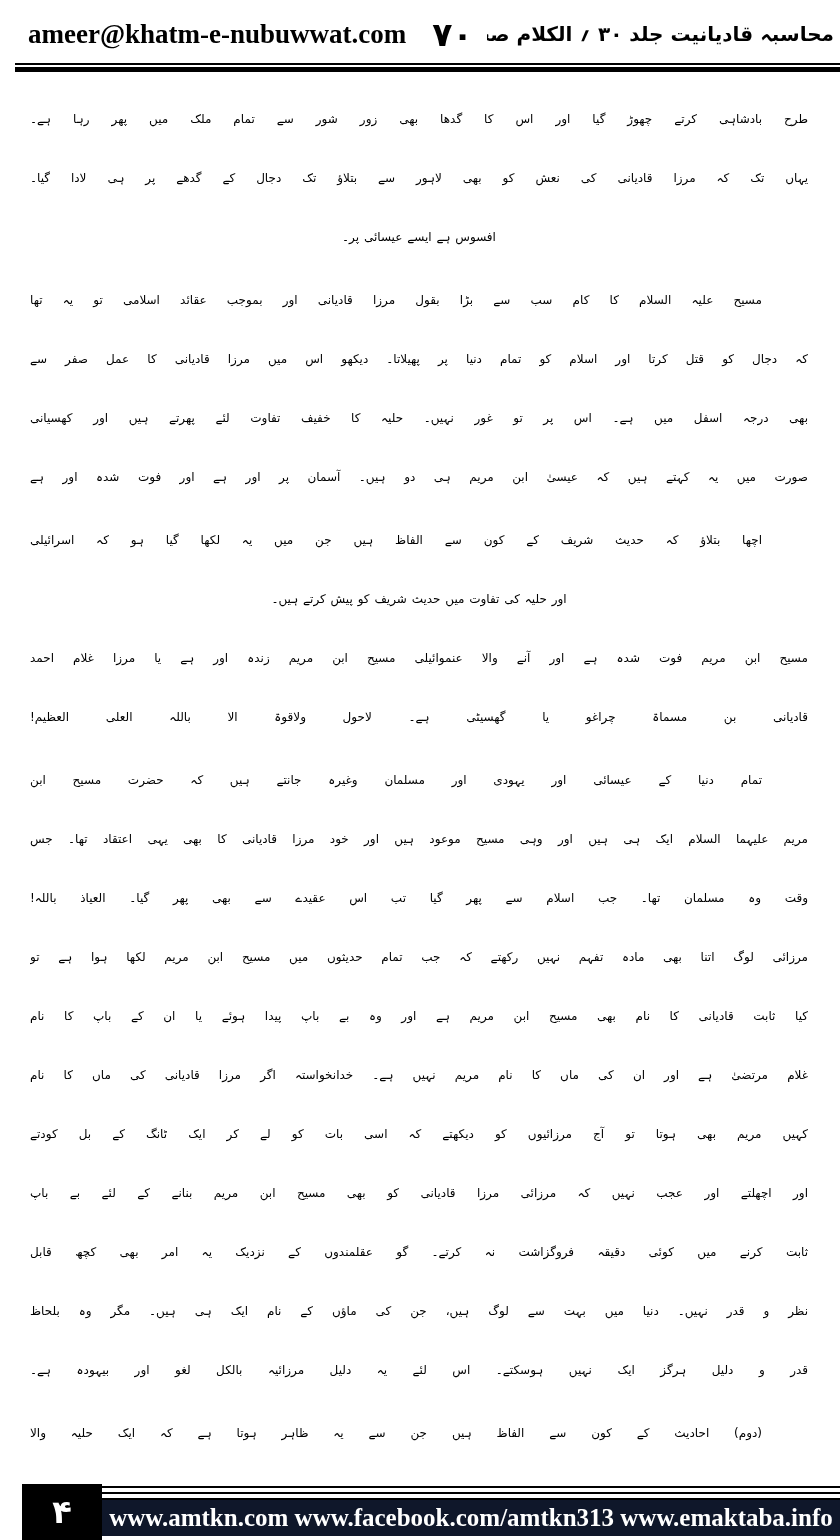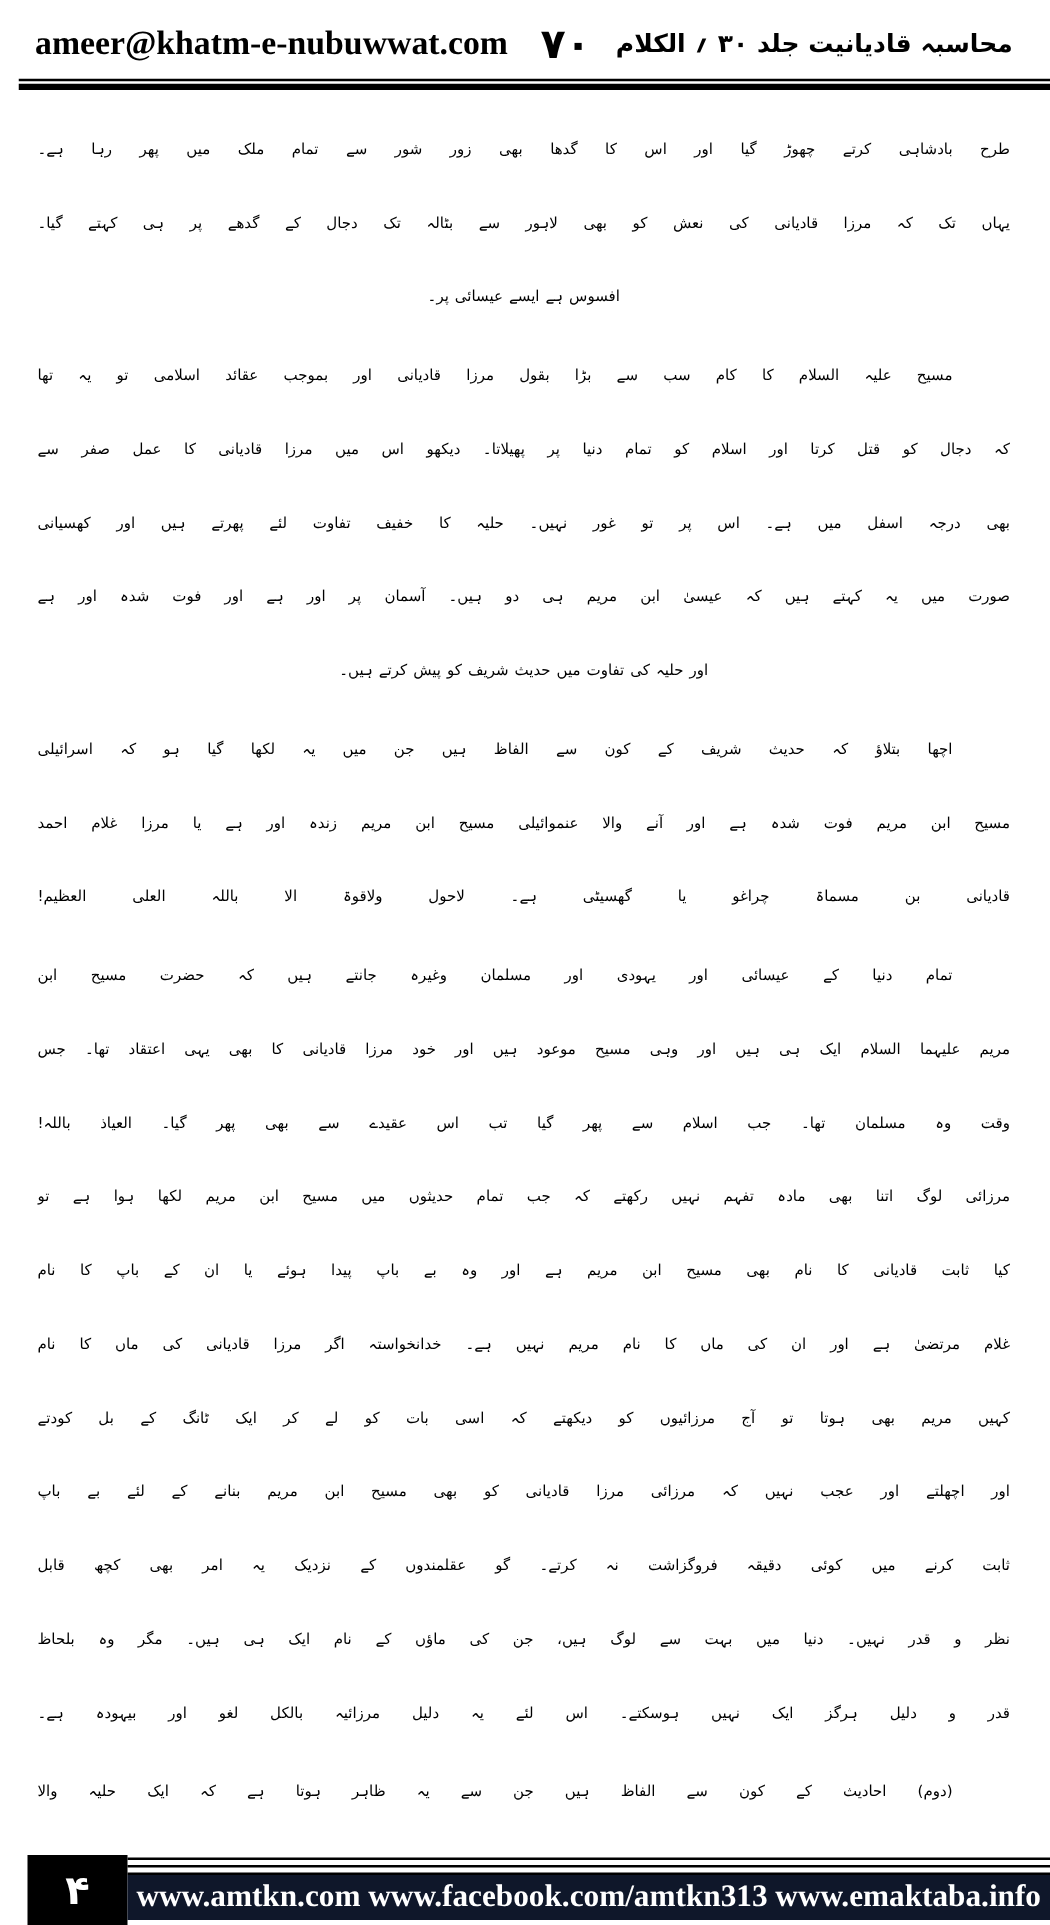--- a/index.html
+++ b/index.html
@@ -12,21 +12,21 @@
     font-family: "DejaVu Sans", sans-serif;
     color: #000;
   }
   
   .header {
     position: absolute;
     top: 6px; left: 0; right: 0;
     height: 56px;
     display: flex;
     align-items: center;
-    padding: 0 30px 0 28px;
+    padding: 0 6px 0 28px;
     box-sizing: border-box;
   }
   .header-email {
     font-family: "Liberation Serif", serif;
     font-weight: bold;
     font-size: 27px;
     letter-spacing: 0px;
     white-space: nowrap;
     direction: ltr;
   }
@@ -136,28 +136,28 @@
 
 <div class="header">
   <span class="header-email">ameer@khatm-e-nubuwwat.com</span>
   <span class="header-pagenum">۷۰</span>
   <span class="header-title">محاسبہ قادیانیت جلد ۳۰ ؍ الکلام صحیح فی حیات المسیح</span>
 </div>
 <div class="header-rule"></div>
 
 <div class="page-body">
   <div class="line full">طرح بادشاہی کرتے چھوڑ گیا اور اس کا گدھا بھی زور شور سے تمام ملک میں پھر رہا ہے۔</div>
-  <div class="line full">یہاں تک کہ مرزا قادیانی کی نعش کو بھی لاہور سے بٹالہ تک دجال کے گدھے پر ہی کہتے گیا۔</div>
+  <div class="line full">یہاں تک کہ مرزا قادیانی کی نعش کو بھی لاہور سے بتلاؤ تک دجال کے گدھے پر ہی لادا گیا۔</div>
   <div class="line center">افسوس ہے ایسے عیسائی پر۔</div>
   <div class="line full indent">مسیح علیہ السلام کا کام سب سے بڑا بقول مرزا قادیانی اور بموجب عقائد اسلامی تو یہ تھا</div>
   <div class="line full">کہ دجال کو قتل کرتا اور اسلام کو تمام دنیا پر پھیلاتا۔ دیکھو اس میں مرزا قادیانی کا عمل صفر سے</div>
   <div class="line full">بھی درجہ اسفل میں ہے۔ اس پر تو غور نہیں۔ حلیہ کا خفیف تفاوت لئے پھرتے ہیں اور کھسیانی</div>
   <div class="line full">صورت میں یہ کہتے ہیں کہ عیسیٰ ابن مریم ہی دو ہیں۔ آسمان پر اور ہے اور فوت شدہ اور ہے</div>
+  <div class="line full indent">اچھا بتلاؤ کہ حدیث شریف کے کون سے الفاظ ہیں جن میں یہ لکھا گیا ہو کہ اسرائیلی</div>
   <div class="line center">اور حلیہ کی تفاوت میں حدیث شریف کو پیش کرتے ہیں۔</div>
-  <div class="line full indent">اچھا بتلاؤ کہ حدیث شریف کے کون سے الفاظ ہیں جن میں یہ لکھا گیا ہو کہ اسرائیلی</div>
   <div class="line full">مسیح ابن مریم فوت شدہ ہے اور آنے والا عنموائیلی مسیح ابن مریم زندہ اور ہے یا مرزا غلام احمد</div>
   <div class="line full">
     <span>قادیانی بن مسماۃ چراغو یا گھسیٹی ہے۔ </span><span class="bold-arabic">لاحول ولاقوۃ الا باللہ العلی العظیم!</span>
   </div>
   <div class="line full indent">تمام دنیا کے عیسائی اور یہودی اور مسلمان وغیرہ جانتے ہیں کہ حضرت مسیح ابن</div>
   <div class="line full">مریم علیہما السلام ایک ہی ہیں اور وہی مسیح موعود ہیں اور خود مرزا قادیانی کا بھی یہی اعتقاد تھا۔ جس</div>
   <div class="line full">وقت وہ مسلمان تھا۔ جب اسلام سے پھر گیا تب اس عقیدے سے بھی پھر گیا۔ العیاذ باللہ!</div>
   <div class="line full">مرزائی لوگ اتنا بھی مادہ تفہم نہیں رکھتے کہ جب تمام حدیثوں میں مسیح ابن مریم لکھا ہوا ہے تو</div>
   <div class="line full">کیا ثابت قادیانی کا نام بھی مسیح ابن مریم ہے اور وہ بے باپ پیدا ہوئے یا ان کے باپ کا نام</div>
   <div class="line full">غلام مرتضیٰ ہے اور ان کی ماں کا نام مریم نہیں ہے۔ خدانخواستہ اگر مرزا قادیانی کی ماں کا نام</div>

